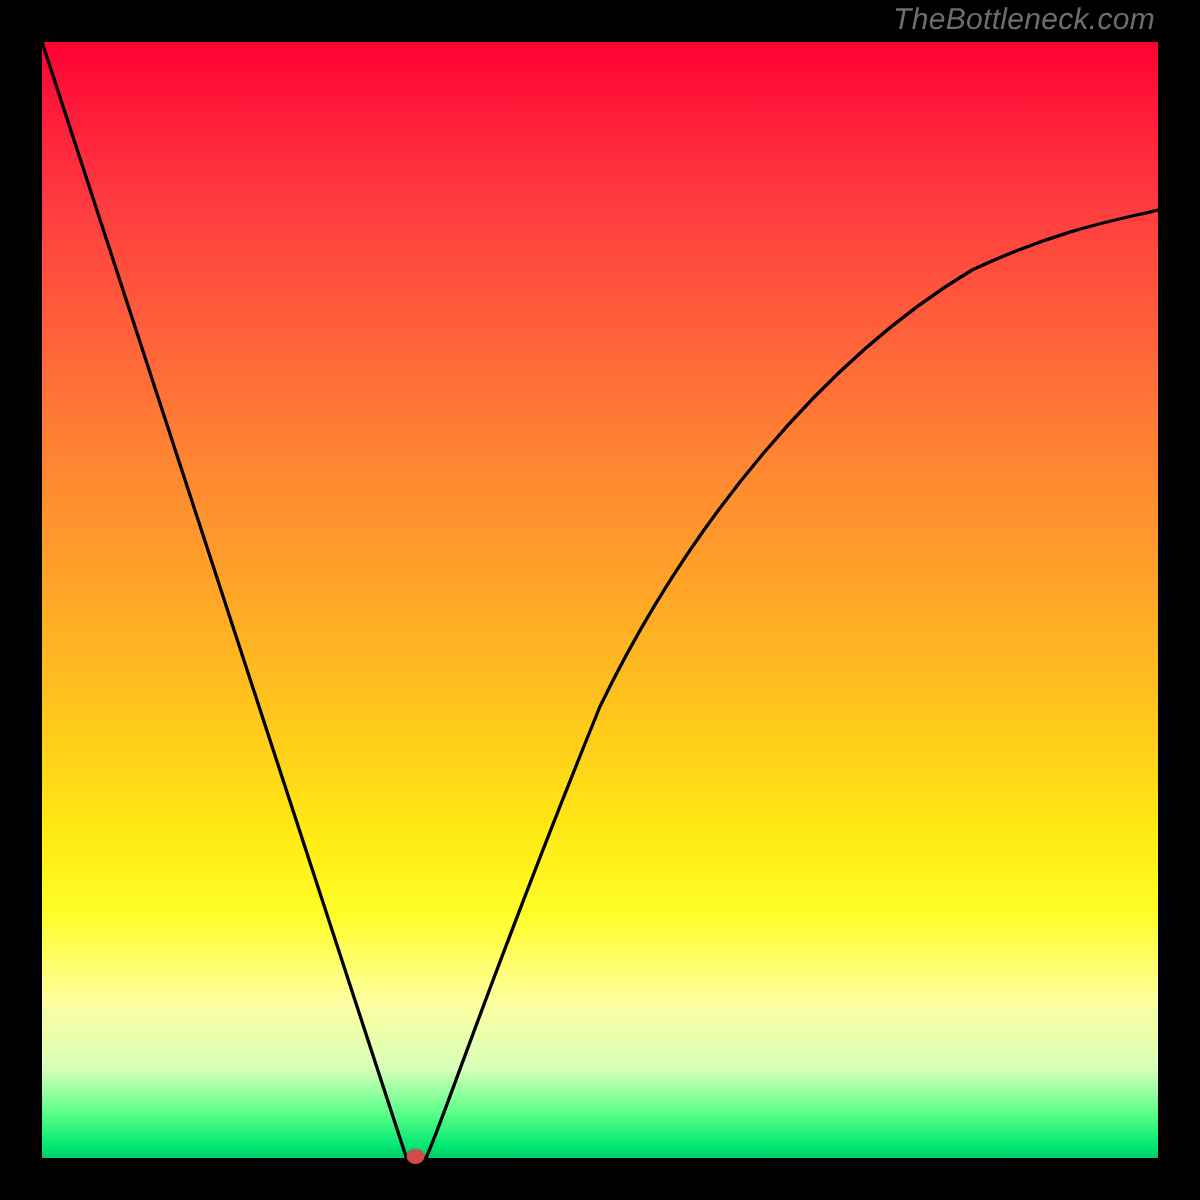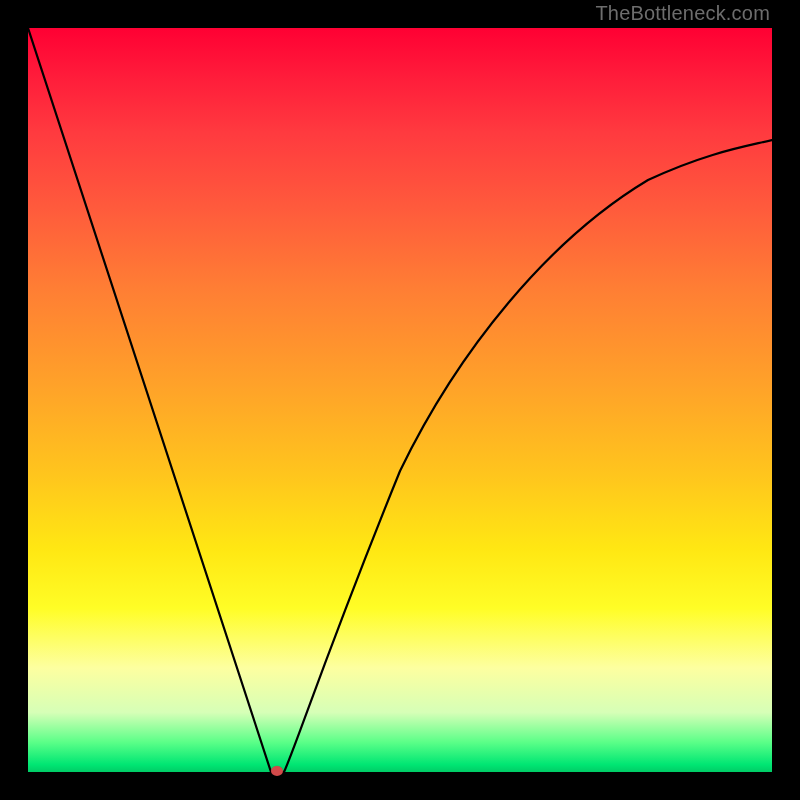--- a/index.html
+++ b/index.html
@@ -8,20 +8,21 @@
     width: 800px;
     height: 800px;
     background: #000;
     font-family: "Helvetica Neue", Arial, sans-serif;
   }
   .frame {
     position: relative;
     width: 800px;
     height: 800px;
     background: #000;
+    font-style: italic;
   }
   .plot {
     position: absolute;
     left: 28px;
     top: 28px;
     width: 744px;
     height: 744px;
     background: linear-gradient(to bottom,
       #ff0033 0%,
       #ff1a3a 6%,

